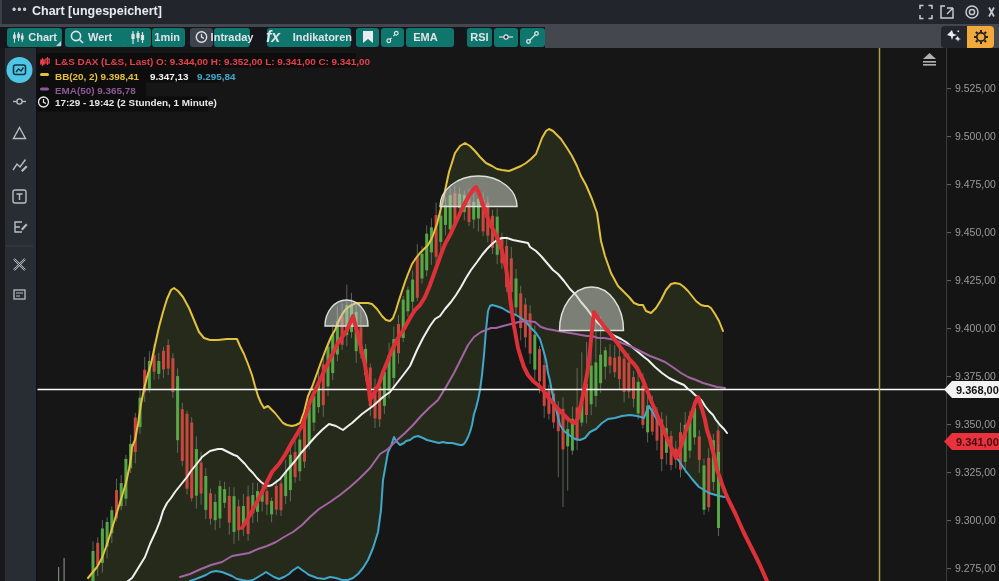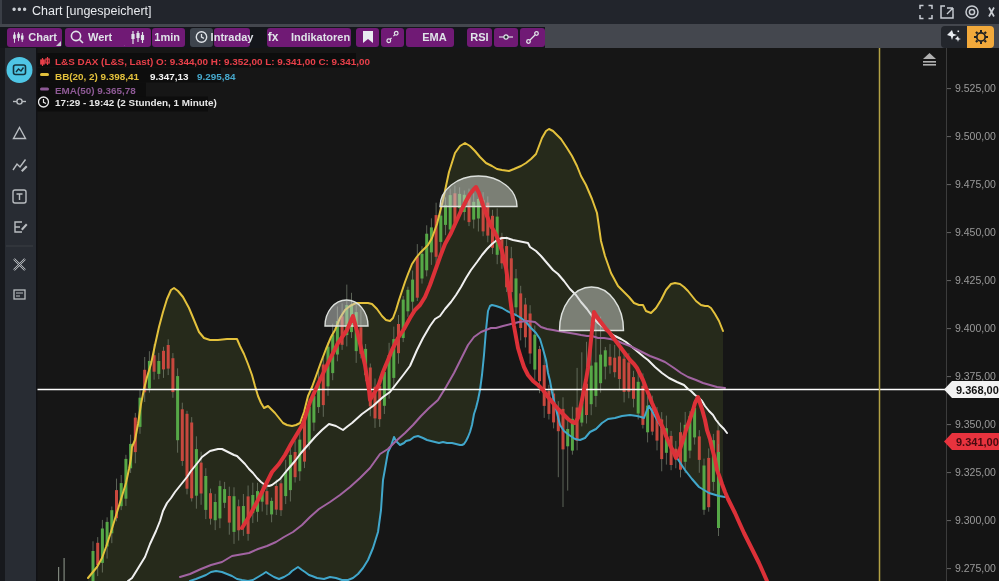--- a/index.html
+++ b/index.html
@@ -1,21 +1,21 @@
 <!DOCTYPE html>
 <html><head><meta charset="utf-8"><style>
 *{margin:0;padding:0;box-sizing:border-box}
 html,body{width:999px;height:581px;overflow:hidden;background:#161616;font-family:"Liberation Sans",sans-serif}
 #titlebar{position:absolute;left:0;top:0;width:999px;height:24px;background:#22252c;border-left:2px solid #3a3e46}
 #titlebar .dots{position:absolute;left:10px;top:3px;color:#c8ccd2;font-size:12px;letter-spacing:1px}
-#titlebar .title{position:absolute;left:30px;top:4px;color:#e8eaee;font-size:12.5px;font-weight:normal}
+#titlebar .title{position:absolute;left:30px;top:4px;color:#e8eaee;font-size:12.5px;font-weight:bold}
 #titlebar .ticons{position:absolute;right:4px;top:4px}
 #toolbar{position:absolute;left:0;top:24px;width:999px;height:24px;background:#44474e}
 #toolbar .well{position:absolute;left:0;top:2.5px;width:545px;height:21.5px;background:#14161b}
-.btn{position:absolute;top:3.5px;height:19.5px;background:#701a75;border-radius:3px;display:flex;align-items:center;padding:0 5px;gap:4px}
+.btn{position:absolute;top:3.5px;height:19.5px;background:#0f766e;border-radius:3px;display:flex;align-items:center;padding:0 5px;gap:4px}
 .btn span{color:#dfe3e8;font-size:11px;font-weight:bold;white-space:nowrap}
 .btn.sel{background:#3e444d}
 .corner{position:absolute;right:1px;bottom:1px;width:0;height:0;border-left:5px solid transparent;border-bottom:5px solid #c8ccd2}
 .rbtn{position:absolute;top:2px;height:22px;display:flex;align-items:center;justify-content:center}
 </style></head>
 <body>
 
 <div id="titlebar">
   <div class="dots">•••</div>
   <div class="title">Chart [ungespeichert]</div>
@@ -74,40 +74,40 @@
   <div class="btn sel" style="left:190px;width:23px;justify-content:center">
     <svg width="14" height="14" viewBox="0 0 14 14">
         <circle cx="7" cy="7" r="5.6" fill="none" stroke="#dfe3e8" stroke-width="1.5"></circle>
         <path d="M 7 3.8 L 7 7.2 L 9.6 8.4" fill="none" stroke="#dfe3e8" stroke-width="1.4"></path>
       </svg>
   </div>
   <div class="btn" style="left:214px;width:36px;justify-content:center">
       <span>Intraday</span>
     </div>
   <div class="btn" style="left:267px;width:84px;justify-content:center">
-    <span style="font-size:12px">fx</span>&nbsp;<span>Indikatoren</span>
+    <span style="font-style:italic;font-size:16px">fx</span>&nbsp;<span>Indikatoren</span>
   </div>
   <div class="btn" style="left:356px;width:23px;justify-content:center">
     <svg width="10" height="12" viewBox="0 0 10 12">
         <path d="M 0 0 L 10 0 L 10 12 L 5 8 L 0 12 Z" fill="#e8ecf0"></path>
       </svg>
   </div>
   <div class="btn" style="left:381px;width:23px;justify-content:center">
     <svg width="14" height="14" viewBox="0 0 14 14">
         <g fill="none" stroke="#dfe3e8" stroke-width="1.3">
           <circle cx="3" cy="11" r="2"></circle>
           <circle cx="11" cy="3" r="2"></circle>
           <path d="M 4.5 9.5 L 6 8 M 8 6 L 9.5 4.5"></path>
         </g>
       </svg>
   </div>
   <div class="btn" style="left:406px;width:48px;justify-content:center">
       <span>BB</span>
     </div>
-  <div class="btn" style="left:419px;width:31px;justify-content:center">
+  <div class="btn" style="left:410px;width:31px;justify-content:center">
       <span>EMA</span>
     </div>
   <div class="btn" style="left:467px;width:25px;justify-content:center">
       <span>RSI</span>
     </div>
   <div class="btn" style="left:494px;width:24px;justify-content:center">
     <svg width="16" height="8" viewBox="0 0 16 8">
         <line x1="0" y1="4" x2="16" y2="4" stroke="#dfe3e8" stroke-width="1.3"></line>
         <circle cx="8" cy="4" r="2.4" fill="#262a32" stroke="#dfe3e8" stroke-width="1.3"></circle>
       </svg>

